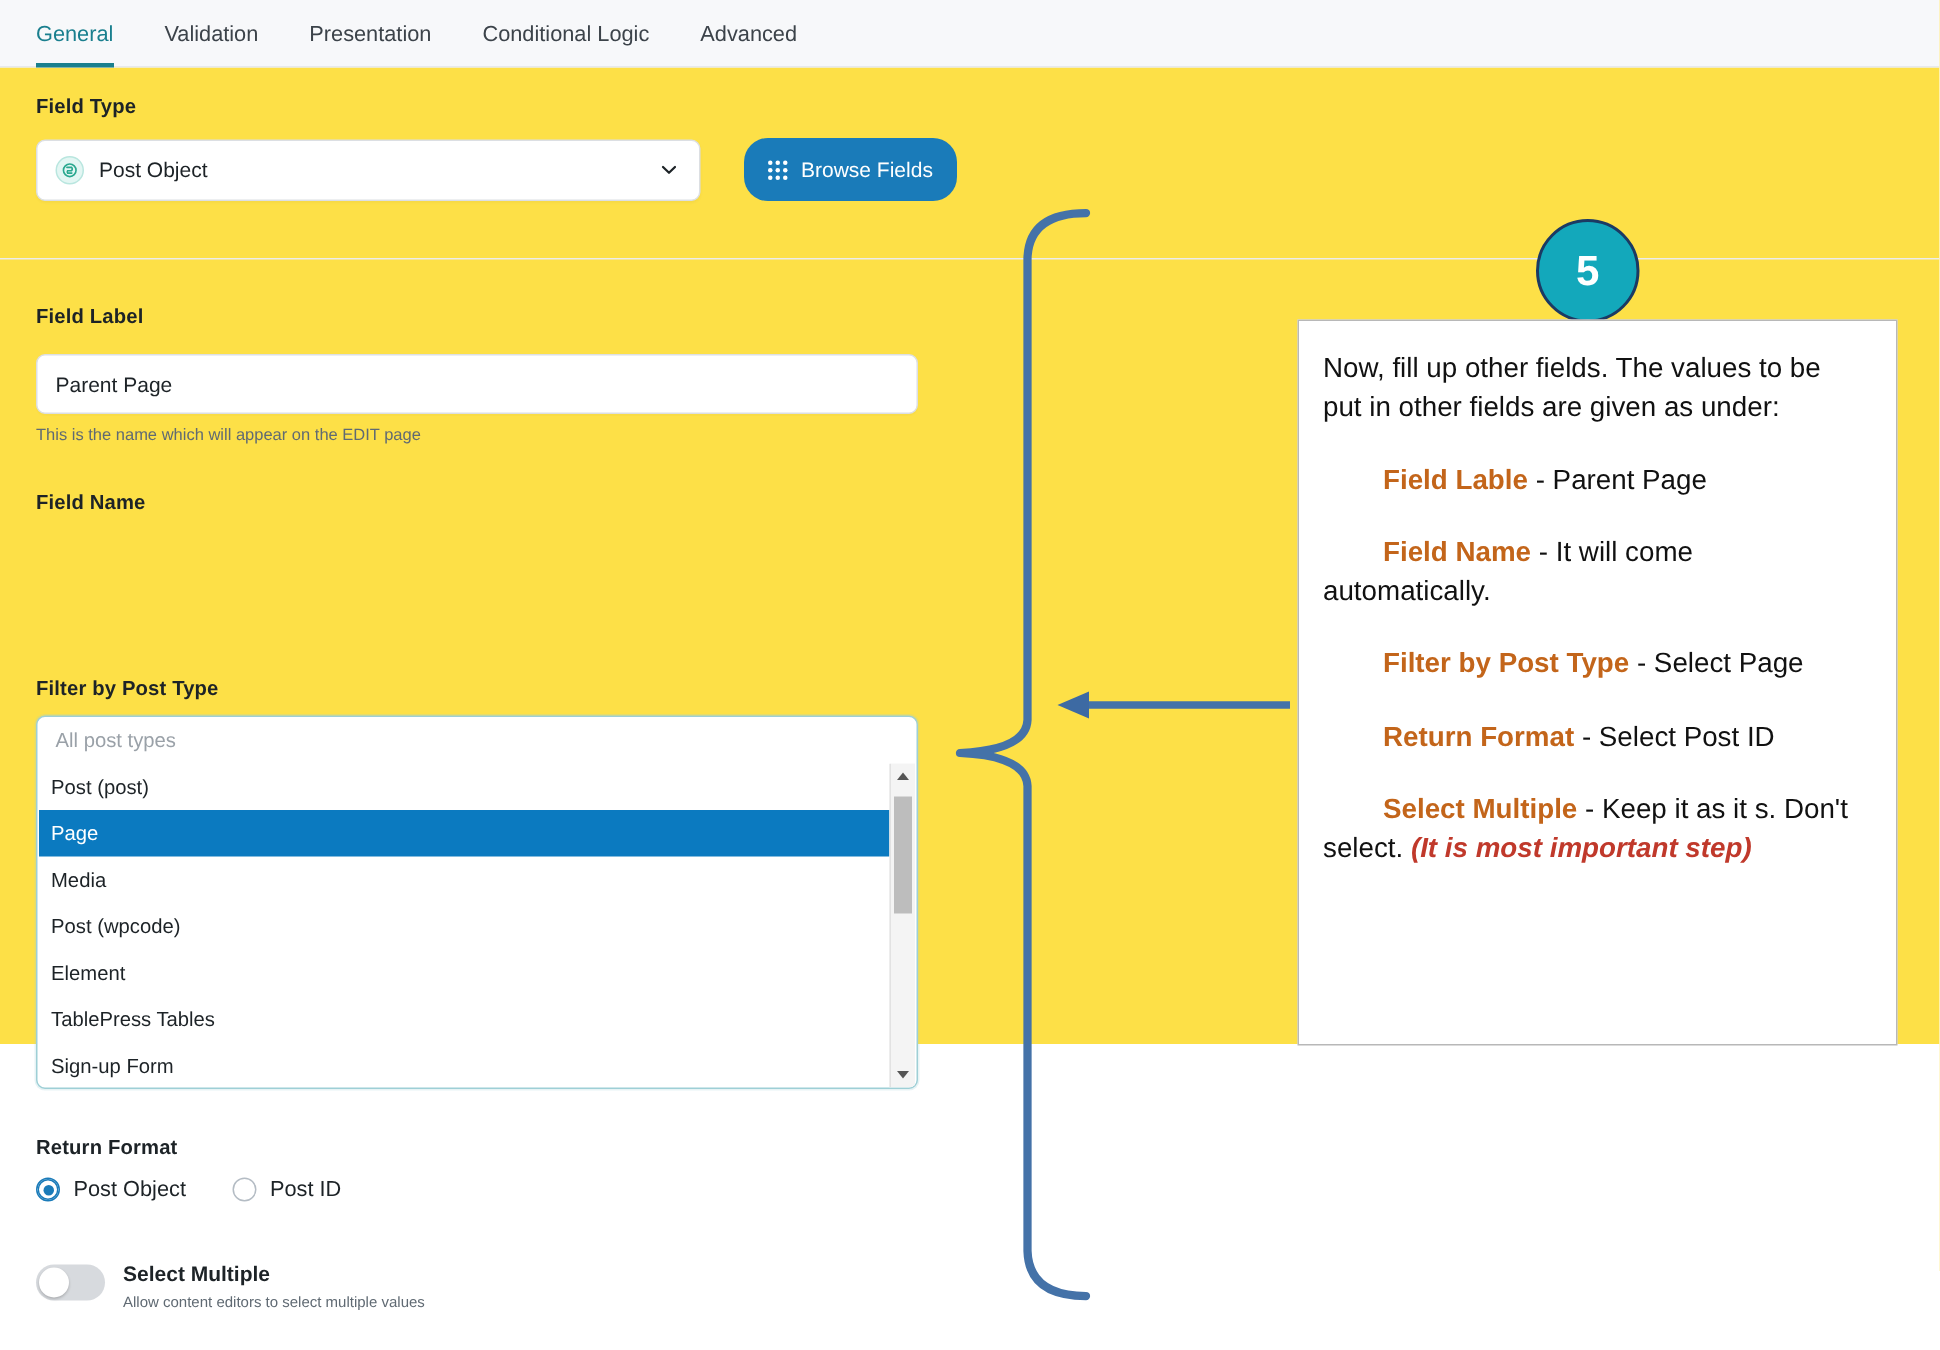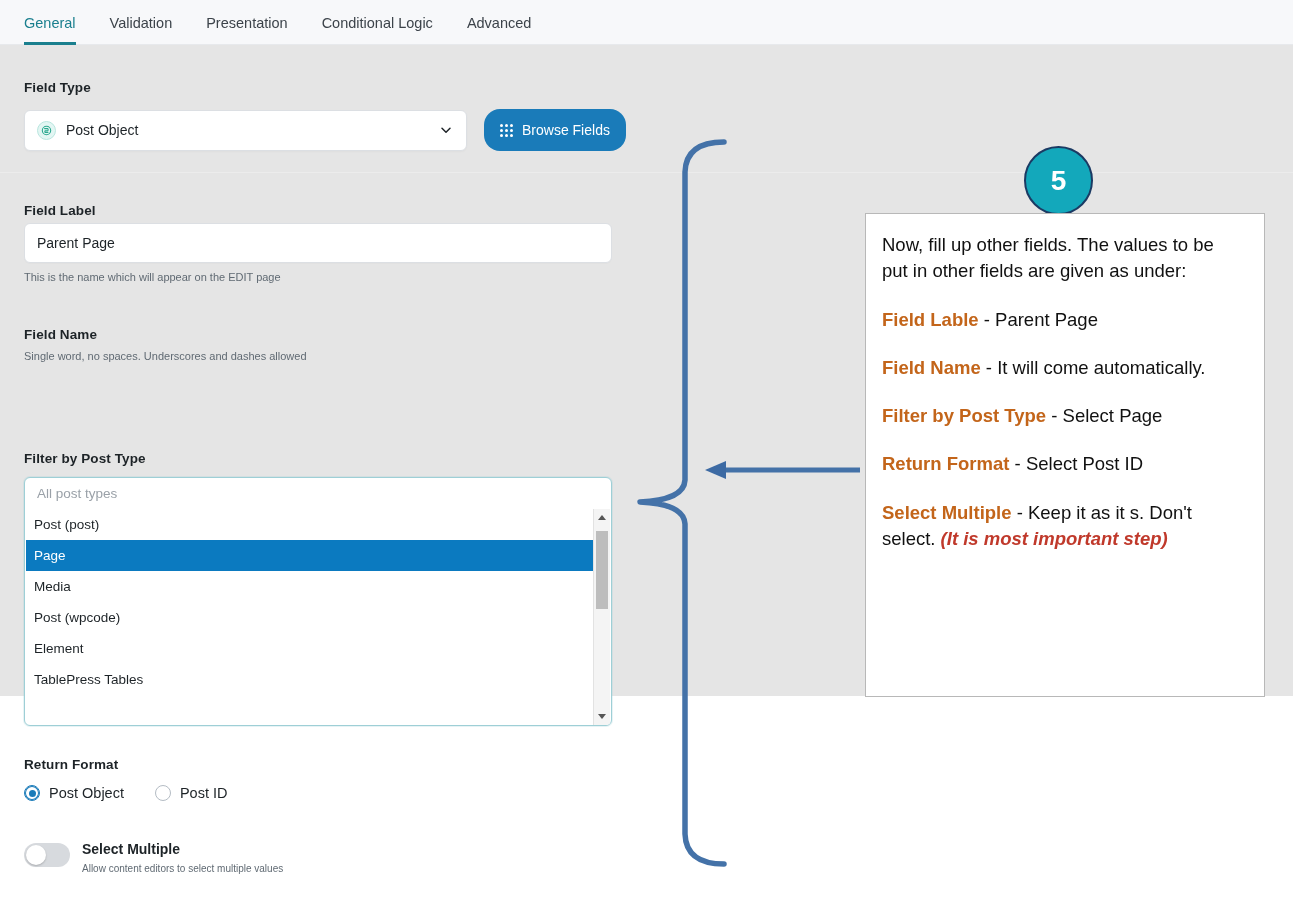--- a/index.html
+++ b/index.html
@@ -9,21 +9,21 @@
     height: 900px;
     background: #ffffff;
     font-family: "Liberation Sans", sans-serif;
     overflow: hidden;
   }
 
   #root {
     position: relative;
     width: 1293px;
     height: 696px;
-    background: #e5e5e5;
+    background: #fde047;
   }
 
   
   .tabbar {
     position: absolute;
     left: 0; top: 0;
     width: 1293px; height: 45px;
     background: #f7f8fa;
     border-bottom: 1px solid #e7e9ec;
     display: flex;
@@ -81,24 +81,24 @@
     align-items: center;
     padding: 0 12px;
     font-size: 14px;
     color: #1d2327;
     box-shadow: 0 1px 1px rgba(0,0,0,.02);
   }
 
   
   .ft-wrap {
     position: absolute;
-    left: 24px; top: 64px;
-    display: flex;
-    align-items: center;
-    gap: 17px;
+    left: 24px; top: 47px;
+    display: flex;
+    align-items: center;
+    gap: 29px;
   }
   .ft-select {
     position: relative;
     width: 443px;
     height: 41px;
     border: 1px solid #dcdfe3;
     border-radius: 6px;
     background: #fff;
     display: flex;
     align-items: center;
@@ -154,21 +154,21 @@
     background: #ececec;
   }
 
   
   .blk-label { position: absolute; left: 24px; top: 158px; }
   .blk-name  { position: absolute; left: 24px; top: 282px; }
   .blk-filter{ position: absolute; left: 24px; top: 406px; }
   .blk-return{ position: absolute; left: 24px; top: 712px; }
   .blk-multi { position: absolute; left: 24px; top: 796px; }
 
-  .blk-label .input, .blk-name .input { margin-top: 5px; }
+  .blk-label .input, .blk-name .input { margin-top: 18px; }
 
   
   .listbox {
     margin-top: 11px;
     width: 588px;
     height: 249px;
     border: 1px solid #9ecfd6;
     border-radius: 6px;
     background: #fff;
     overflow: hidden;
@@ -303,21 +303,21 @@
     min-height: 484px;
     background: #ffffff;
     border: 1px solid #b8b8b8;
     padding: 18px 20px 22px 16px;
     font-size: 18.5px;
     line-height: 1.42;
     color: #111111;
   }
   .callout p { margin: 0 0 22px 0; }
   .callout p:last-child { margin-bottom: 0; }
-  .kw { color: #c3651a; font-weight: 700; }
+  .kw { color: #c3651a; font-weight: 700; margin-left: 40px; }
   .warn { color: #c0392b; font-style: italic; font-weight: 600; }
 </style>
 </head>
 <body>
 
 <div id="root">
 
   <div class="tabbar">
     <div class="tab active">
       <span>General</span>
@@ -378,21 +378,20 @@
     <div class="blk-label">
       <div class="label">Field Label</div>
       <div class="input">
         <span>Parent Page</span>
       </div>
       <div class="hint">This is the name which will appear on the EDIT page</div>
     </div>
 
     <div class="blk-name">
       <div class="label">Field Name</div>
-      <div class="hint">Single word, no spaces. Underscores and dashes allowed</div>
     </div>
 
     <div class="blk-filter">
       <div class="label">Filter by Post Type</div>
       <div class="listbox">
         <div class="lb-placeholder">All post types</div>
         <div class="lb-scroller">
           <div class="lb-list">
             <div class="lb-item">
               <span>Post (post)</span>
@@ -404,20 +403,23 @@
               <span>Media</span>
             </div>
             <div class="lb-item">
               <span>Post (wpcode)</span>
             </div>
             <div class="lb-item">
               <span>Element</span>
             </div>
             <div class="lb-item">
               <span>TablePress Tables</span>
+            </div>
+            <div class="lb-item">
+              <span>Sign-up Form</span>
             </div>
           </div>
           <div class="sb">
             <div class="sb-arrow">
               <span class="tri up"></span>
             </div>
             <div class="sb-thumb"></div>
             <div class="sb-arrow bot">
               <span class="tri down"></span>
             </div>

